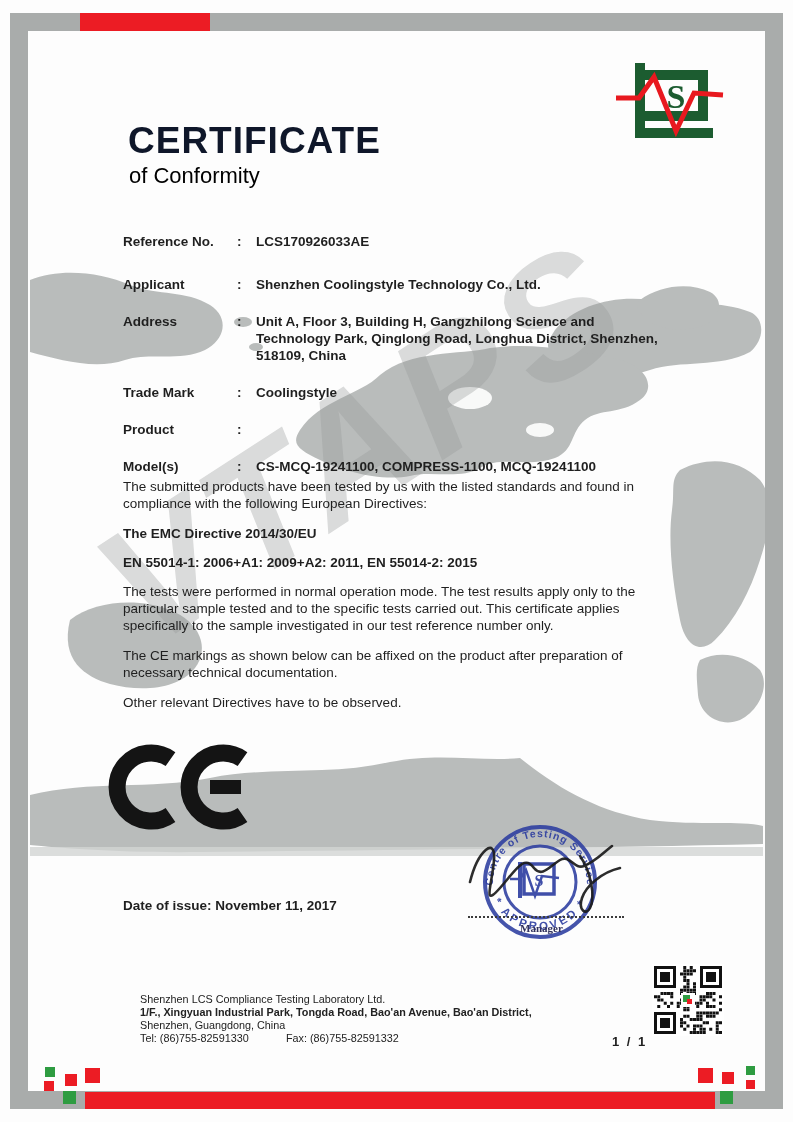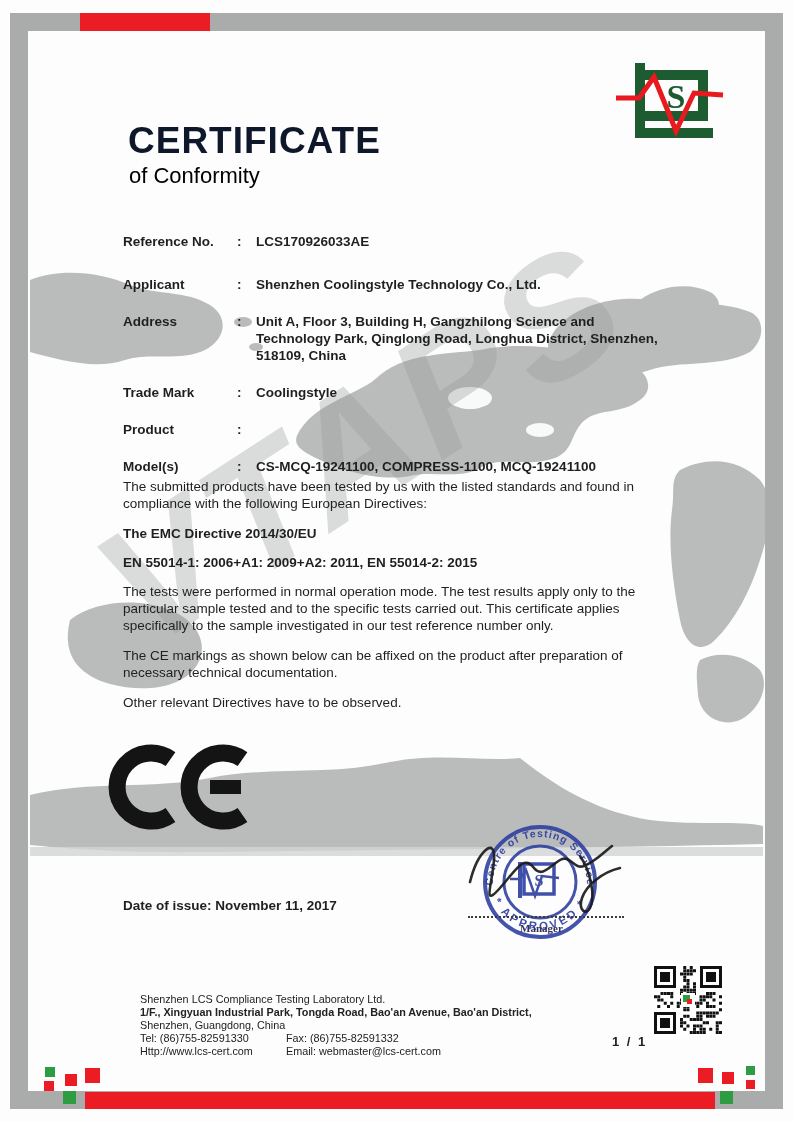--- a/index.html
+++ b/index.html
@@ -190,24 +190,20 @@
 <div id="dotline" class="abs"></div>
 <div id="manager" class="abs">Manager</div>
 
 <div id="footer" class="content">
   <div>Shenzhen LCS Compliance Testing Laboratory Ltd.</div>
   <div class="bold">1/F., Xingyuan Industrial Park, Tongda Road, Bao'an Avenue, Bao'an District,</div>
   <div>Shenzhen, Guangdong, China</div>
   <div class="fcols">
     <span>Tel: (86)755-82591330</span>
     <span>Fax: (86)755-82591332</span>
-  </div>
-  <div class="fcols">
-    <span>Http://www.lcs-cert.com</span>
-    <span>Email: webmaster@lcs-cert.com</span>
   </div>
 </div>
 
 <div id="qr-box" class="content">
   <svg id="qrsvg" width="72" height="72">
     <rect x="0" y="0" width="72" height="72" fill="#ffffff"></rect>
     <g fill="#111111">
       <rect x="2" y="2" width="22" height="22"></rect>
         <rect x="48" y="2" width="22" height="22"></rect>
         <rect x="2" y="48" width="22" height="22"></rect>

